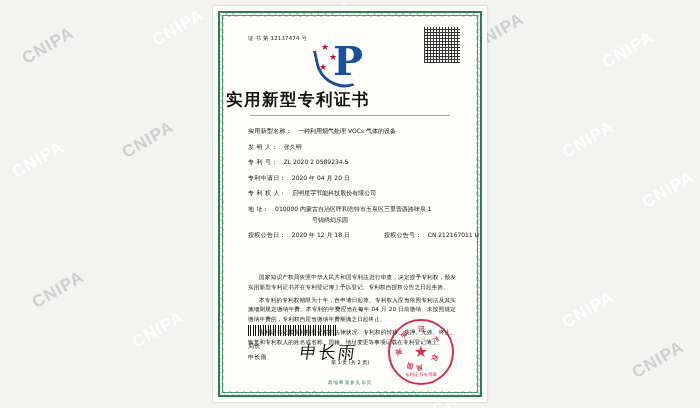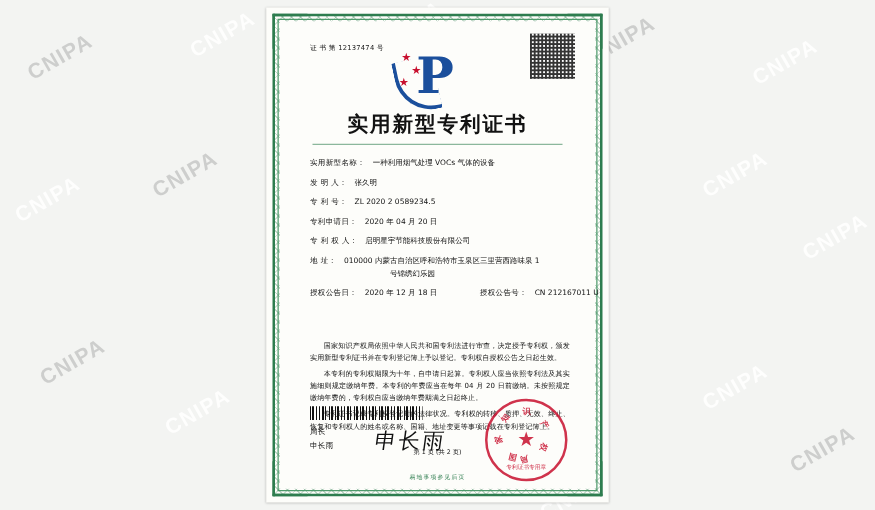--- a/index.html
+++ b/index.html
@@ -88,21 +88,21 @@
   }
   .logo .swoosh{
     position:absolute;left:2px;top:6px;width:30px;height:40px;
     border-left:3px solid #1b4f9c;
     border-bottom:3px solid #1b4f9c;
     border-radius:0 0 0 30px;
     transform:rotate(-12deg);
   }
   .title{
     position:absolute;left:0;right:0;top:70px;
-    text-align:center;
+    text-align:left;
     font-family:"DejaVu Serif", serif;
     font-weight:bold;
     font-size:16.5px;
     letter-spacing:1.5px;
     color:#121212;
   }
   .title-rule{
     position:absolute;left:24px;right:24px;top:96px;
     height:1px;background:#2e7d4f;opacity:.55;
   }

